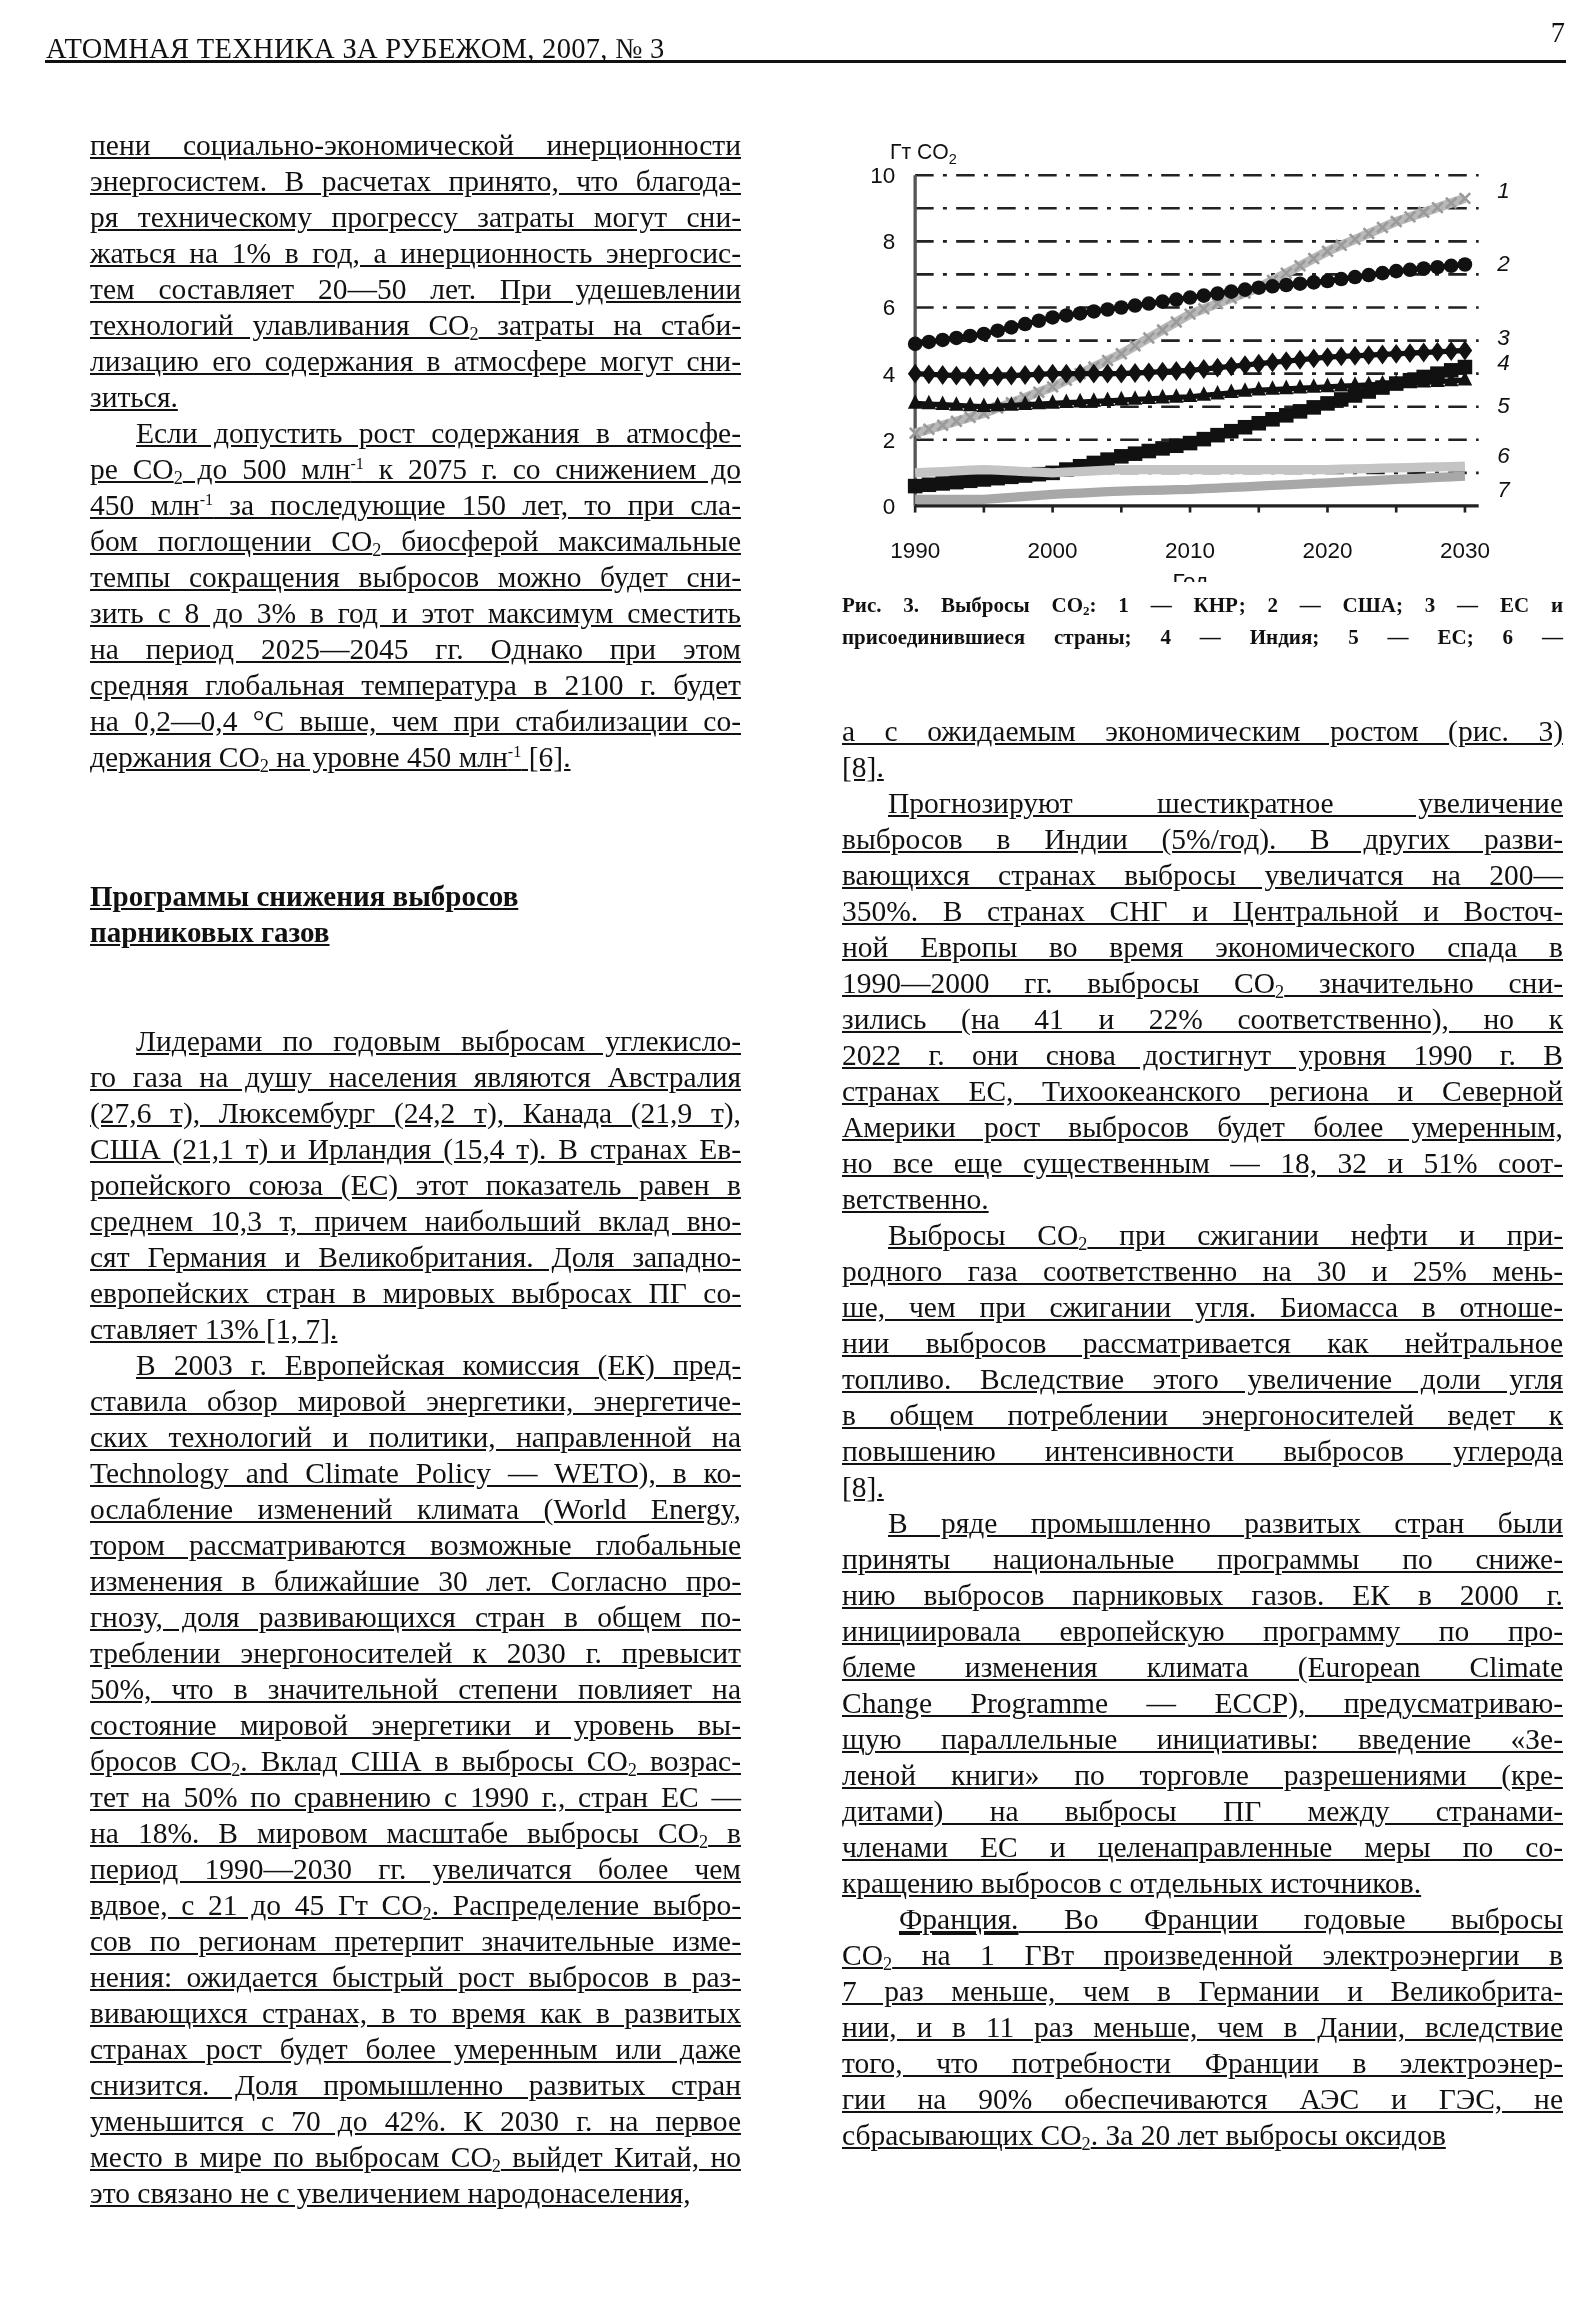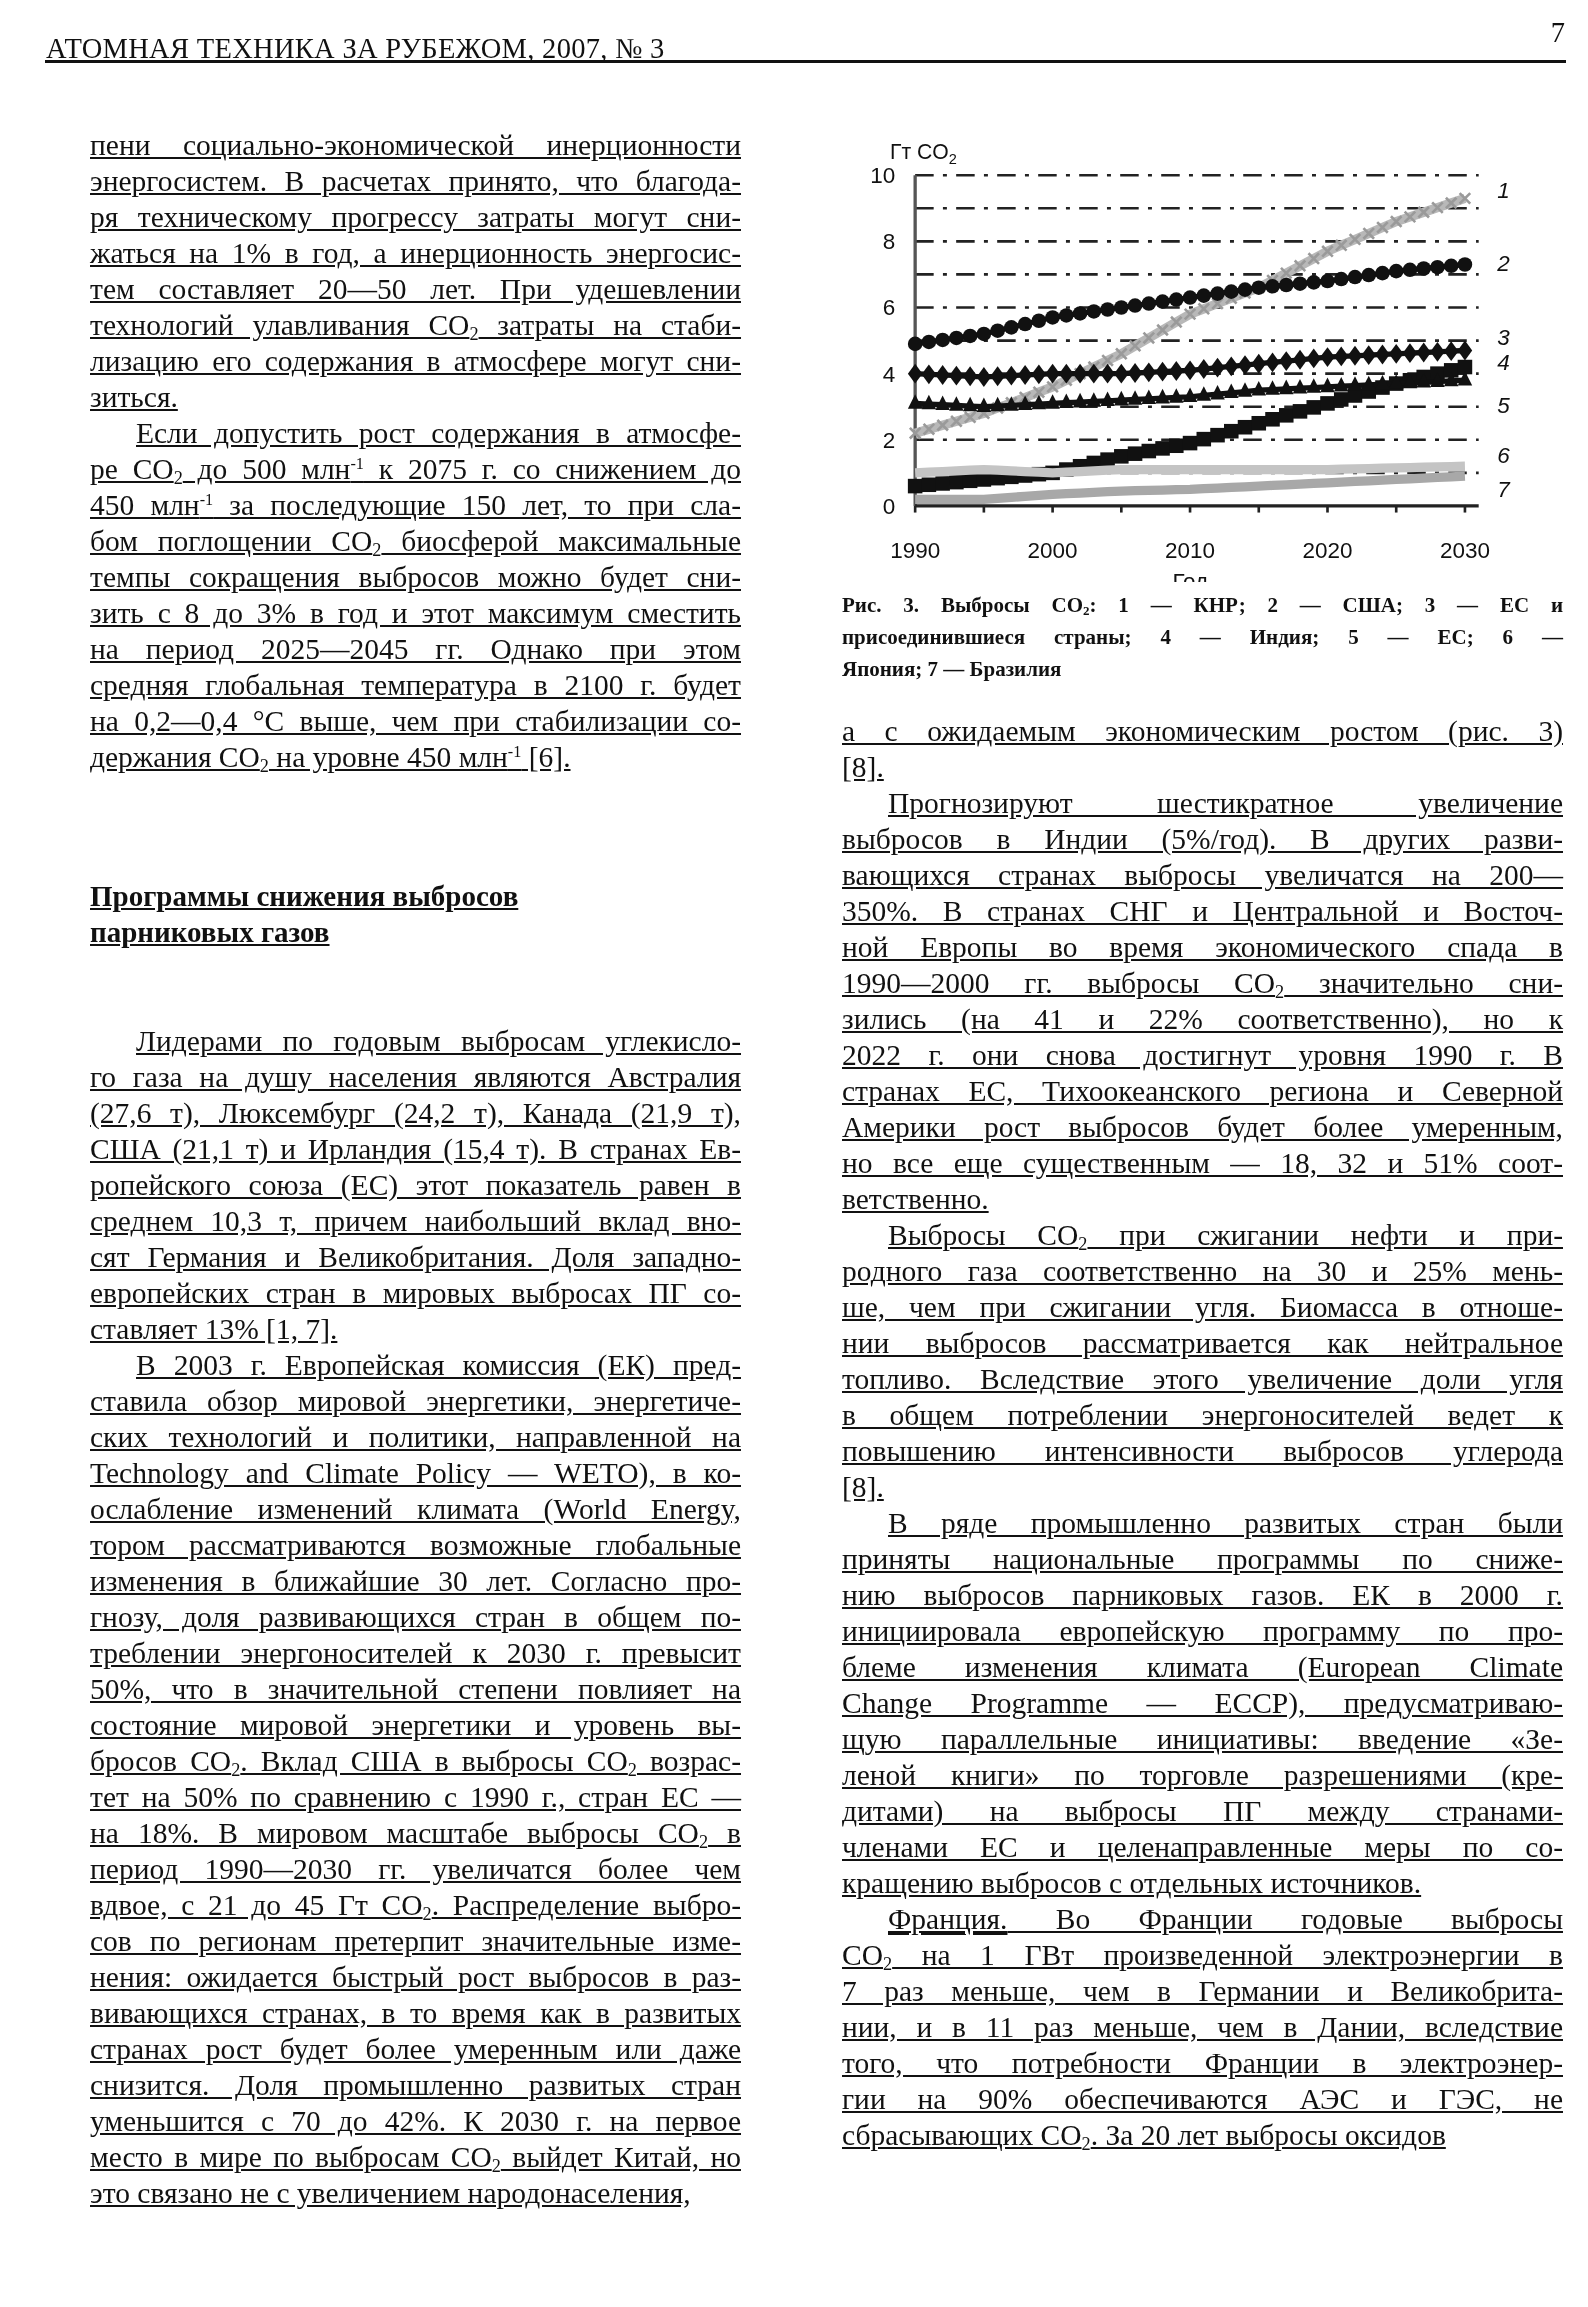--- a/index.html
+++ b/index.html
@@ -12,21 +12,21 @@
 
   .col { position:absolute; font-size:29.5px; line-height:36px; text-align:justify;text-decoration:underline; }
   .col-left { left:90px; top:127px; width:651px; }
   .col-right { left:842px; top:713px; width:721px; }
   .line { display:block; text-align:justify; text-align-last:justify; white-space:nowrap; height:36px; }
   .line.last { text-align-last:left; }
   sub { font-size:0.62em; vertical-align:-0.25em; line-height:0; }
   sup { font-size:0.55em; vertical-align:0.6em; line-height:0; }
   .heading { font-weight:bold; font-size:29px; line-height:36px; font-family:"Liberation Serif",serif;margin-top:48px; }
   .gap { height:36px; }
-  .u { text-decoration:underline; text-underline-offset:4px; }
+  .u { text-decoration:underline; text-underline-offset:4px;margin-left:11px; }
 
   
   .chart { position:absolute; left:827px; top:119px; width:761px; height:463px; }
   .chart svg { position:absolute; left:0; top:0; }
   .caption { position:absolute; left:842px; top:589px; width:721px; font-weight:bold;
              font-size:21px; line-height:32px; text-align:justify; }
   .caption .line { height:32px; }
 </style>
 </head>
 <body>
@@ -359,21 +359,20 @@
       <text x="1013" y="379.5" font-size="34" text-anchor="start" font-family="Liberation Sans, DejaVu Sans, sans-serif" fill="#111" font-style="italic">4</text>
       <text x="1013" y="444.5" font-size="34" text-anchor="start" font-family="Liberation Sans, DejaVu Sans, sans-serif" fill="#111" font-style="italic">5</text>
       <text x="1013" y="519.5" font-size="34" text-anchor="start" font-family="Liberation Sans, DejaVu Sans, sans-serif" fill="#111" font-style="italic">6</text>
       <text x="1013" y="572" font-size="34" text-anchor="start" font-family="Liberation Sans, DejaVu Sans, sans-serif" fill="#111" font-style="italic">7</text>
     </svg>
 </div>
 
 <div class="caption">
     <span class="line">Рис. 3. Выбросы CO<sub>2</sub>: 1 — КНР; 2 — США; 3 — ЕС и</span>
     <span class="line">присоединившиеся страны; 4 — Индия; 5 — ЕС; 6 —</span>
-    <span class="line last">Япония; 7 — Бразилия</span>
   </div>
 
 <div class="col col-right">
   <div>
       <span class="line">а с ожидаемым экономическим ростом (рис. 3)</span>
       <span class="line last">[8].</span>
     </div>
   <div>
       <span class="line"><span style="display:inline-block;width:46px"></span>Прогнозируют шестикратное увеличение</span>
       <span class="line">выбросов в Индии (5%/год). В других разви-</span>

